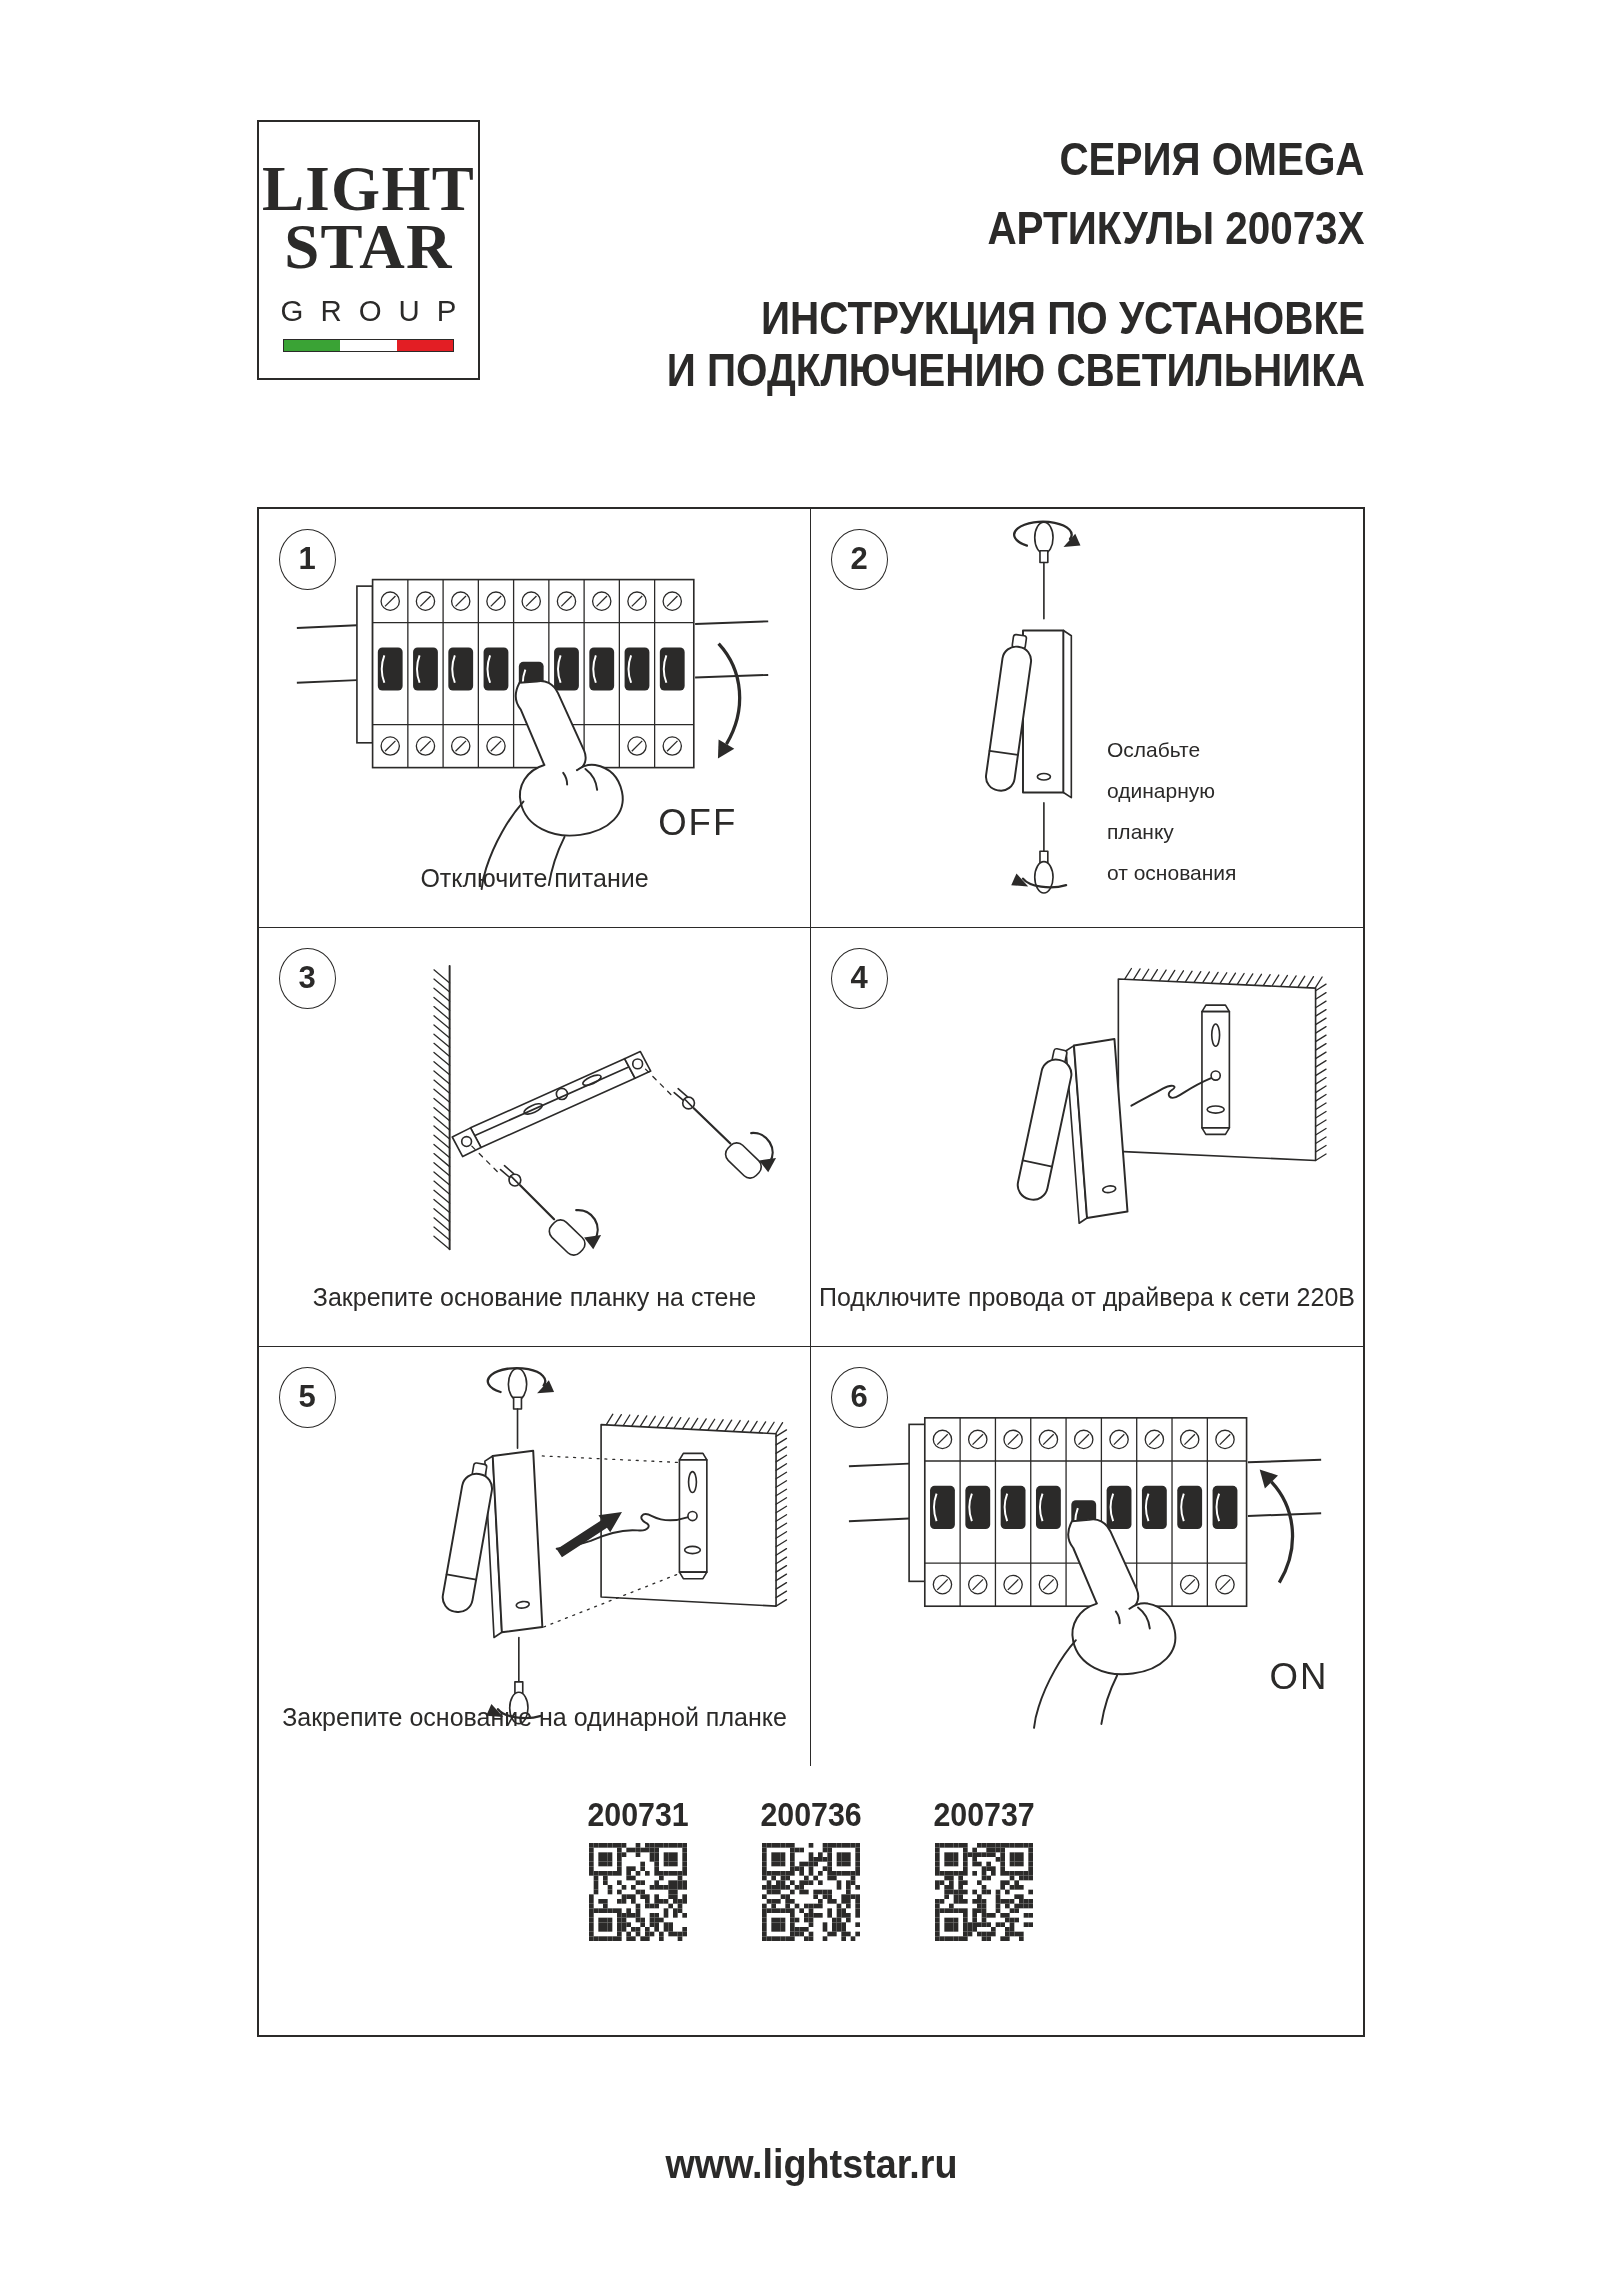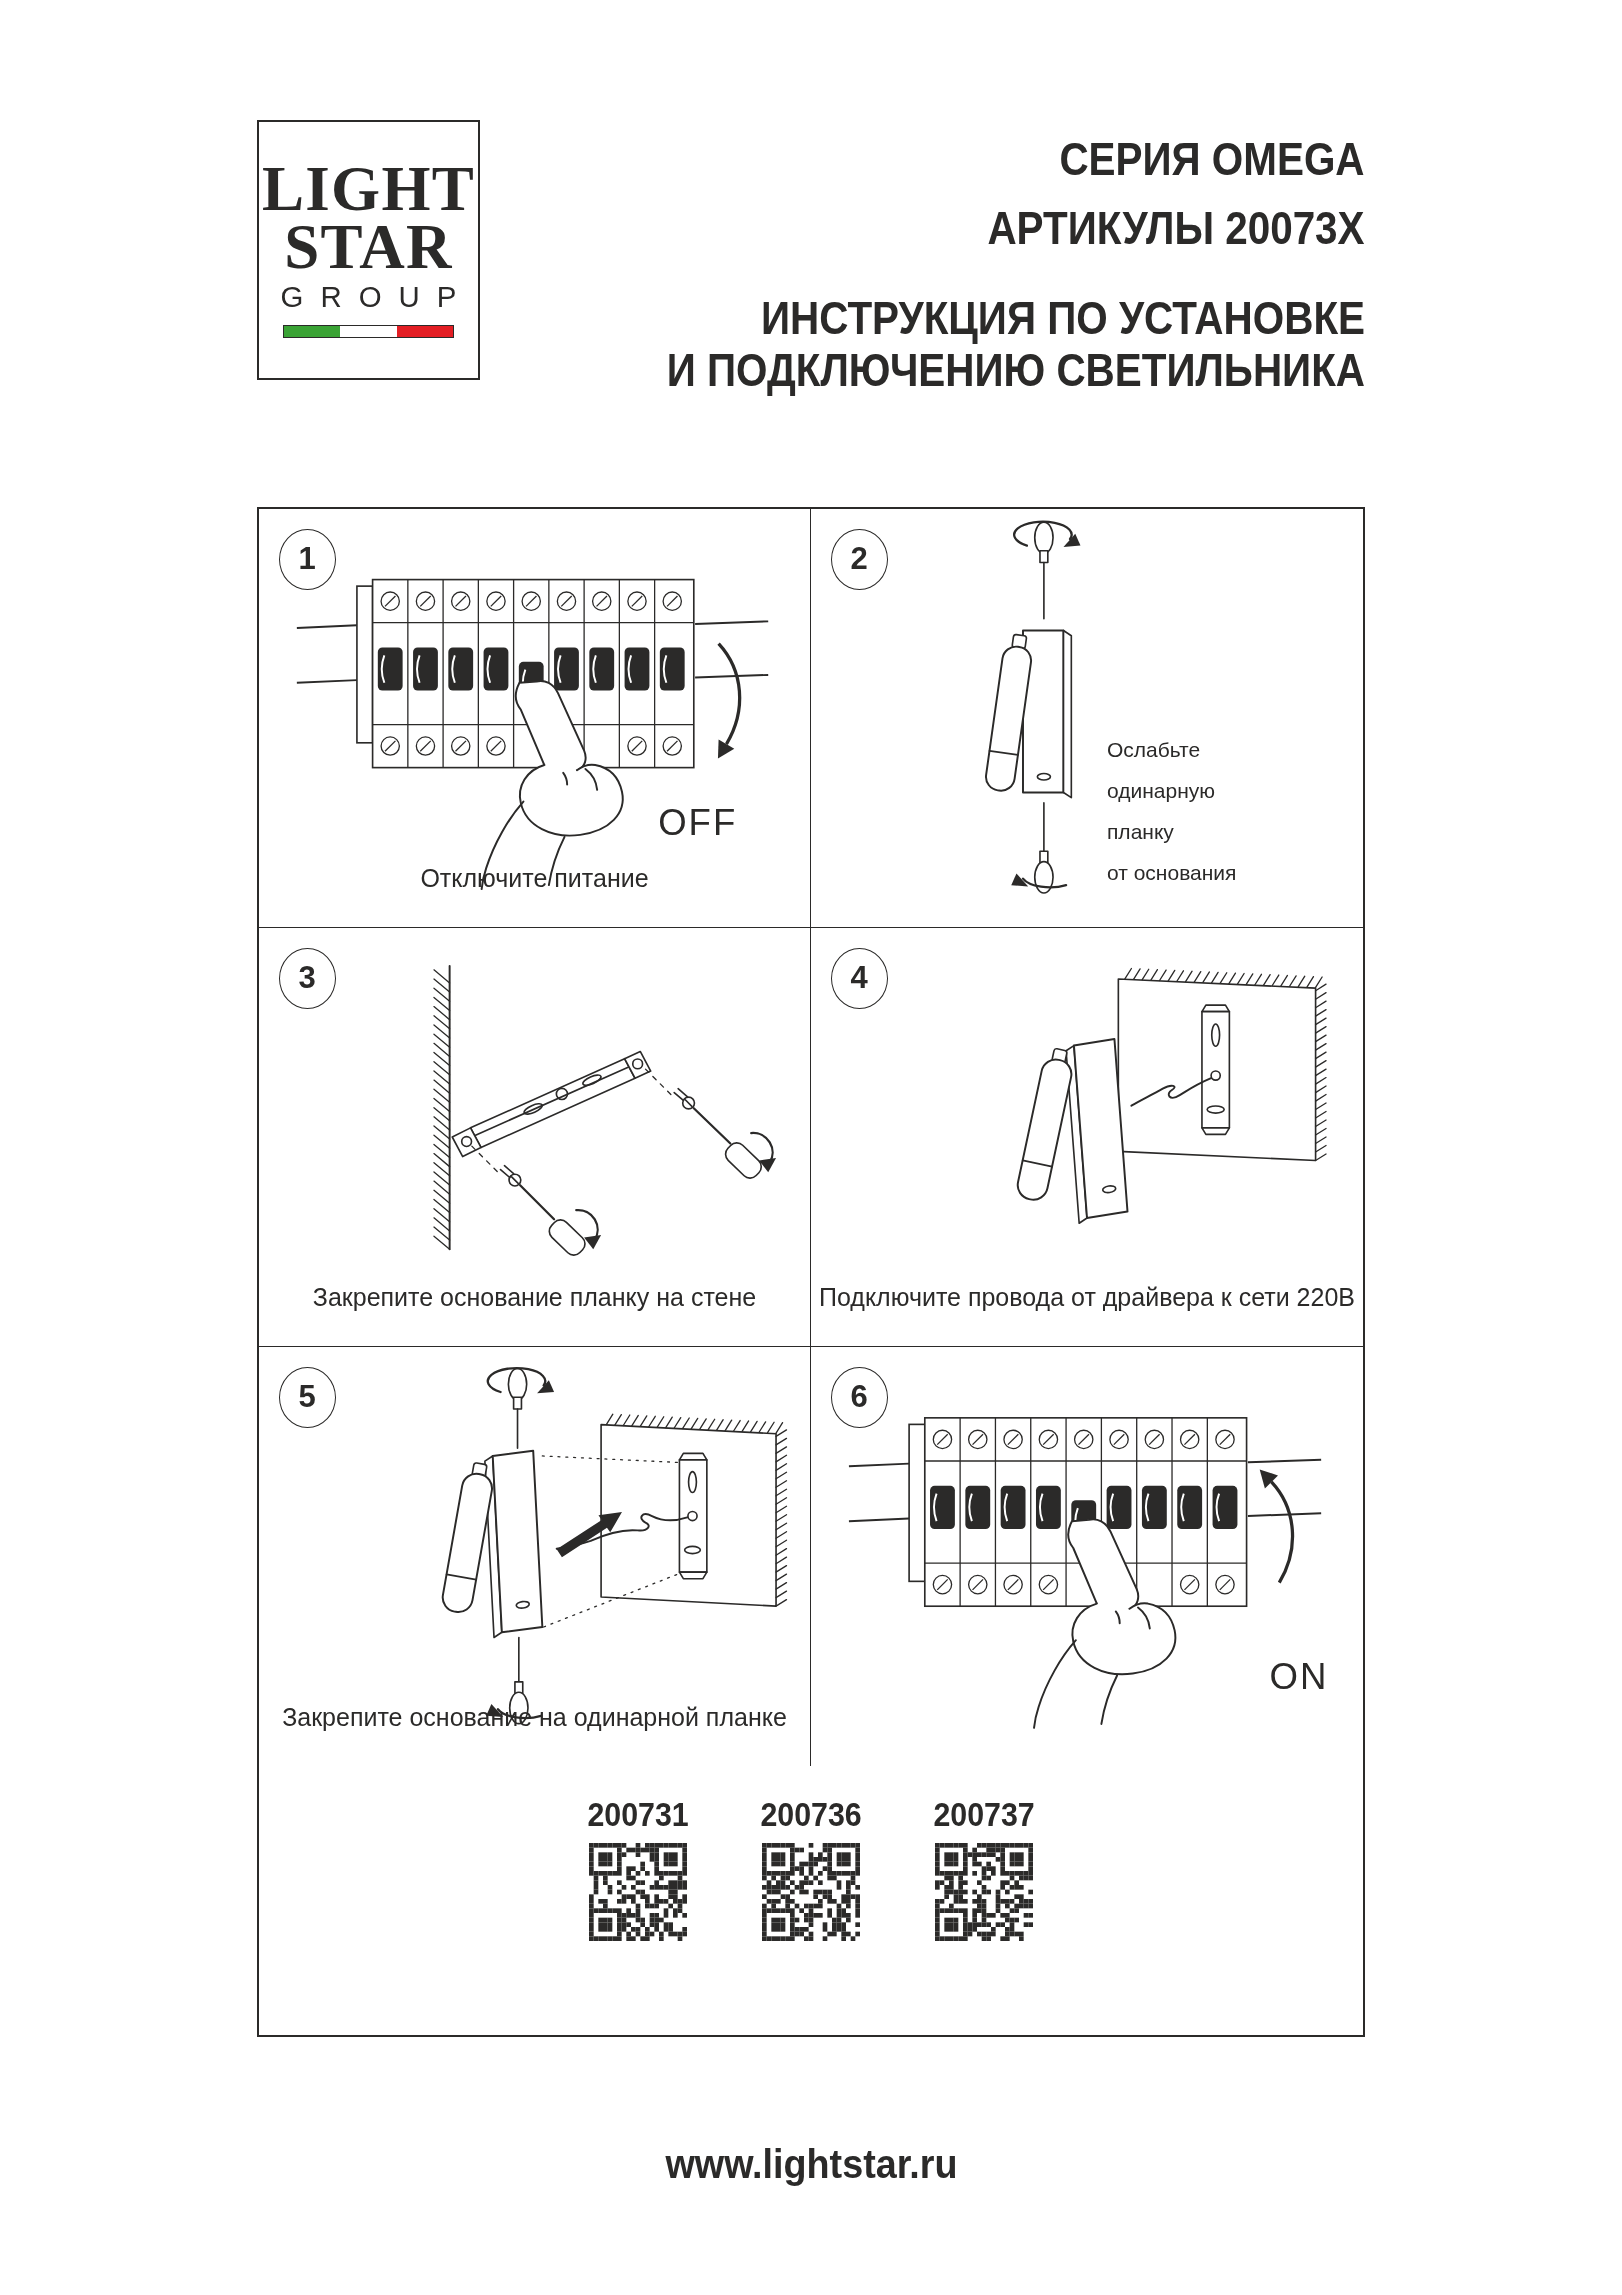--- a/index.html
+++ b/index.html
@@ -5,21 +5,21 @@
   html,body{margin:0;padding:0;}
   body{
     width:1623px;height:2295px;position:relative;background:#ffffff;
     font-family:"Liberation Sans",sans-serif;color:#2b2a29;overflow:hidden;
   }
   
   .logo-box{position:absolute;left:257px;top:120px;width:223px;height:260px;
     border:2px solid #2b2a29;box-sizing:border-box;display:flex;flex-direction:column;align-items:center;}
   .logo-word{font-family:"Liberation Serif",serif;font-weight:bold;font-size:63px;line-height:58px;letter-spacing:1.3px;}
   .logo-word.first{margin-top:38px;}
-  .logo-group{font-size:29.4px;letter-spacing:17px;margin-left:17px;margin-top:4px;font-weight:400;}
+  .logo-group{font-size:29.4px;letter-spacing:17px;margin-left:17px;margin-top:18px;font-weight:400;}
   .flag{margin-top:10.5px;width:169px;height:11px;border:1.3px solid #2b2a29;display:flex;box-sizing:content-box;}
   .flag>div{flex:1;}
   
   .header-block{position:absolute;right:258px;text-align:right;font-weight:bold;
     transform:scaleX(.86);transform-origin:100% 0;white-space:nowrap;}
   .hA{top:124px;font-size:47px;line-height:69px;}
   .hB{top:292px;font-size:47px;line-height:52px;}
   
   .grid{position:absolute;left:257px;top:507px;width:1108px;height:1530px;
     border:2px solid #2b2a29;box-sizing:border-box;display:grid;

